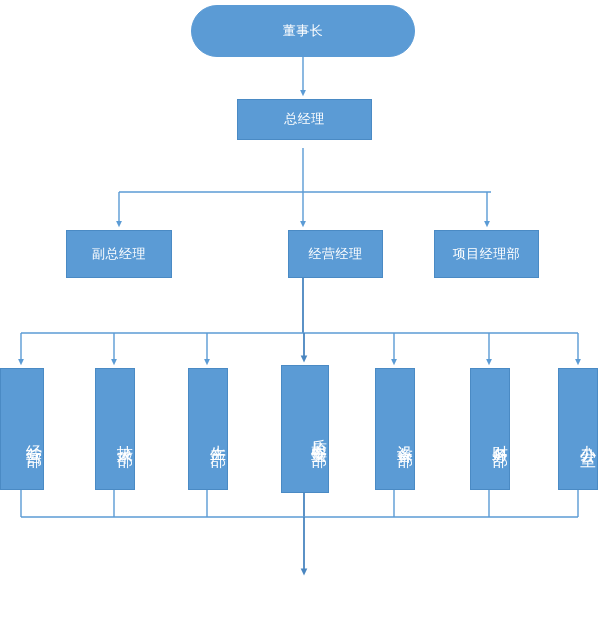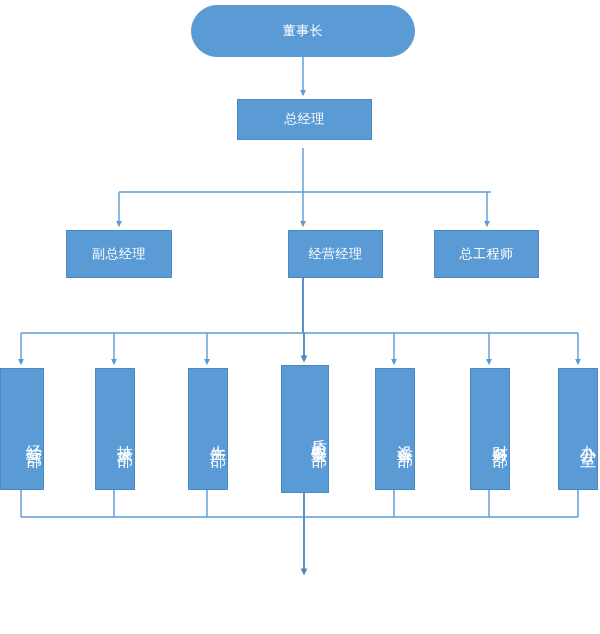--- a/index.html
+++ b/index.html
@@ -122,21 +122,21 @@
     <span class="node-label">总经理</span>
   </div>
 
   <div class="node horizontal" style="left:66px; top:230px; width:106px; height:48px;">
     <span class="node-label">副总经理</span>
   </div>
   <div class="node horizontal" style="left:272px; top:230px; width:95px; height:48px;margin-left:16px;">
     <span class="node-label">经营经理</span>
   </div>
   <div class="node horizontal" style="left:434px; top:230px; width:105px; height:48px;">
-    <span class="node-label">总工程师</span>
+    <span class="node-label">项目经理部</span>
   </div>
 
   <div class="node vertical" style="left:0px; top:368px; width:44px; height:122px;">
     <span class="node-label">经营部</span>
   </div>
   <div class="node vertical" style="left:95px; top:368px; width:40px; height:122px;">
     <span class="node-label">技术部</span>
   </div>
   <div class="node vertical" style="left:188px; top:368px; width:40px; height:122px;">
     <span class="node-label">生产部</span>

